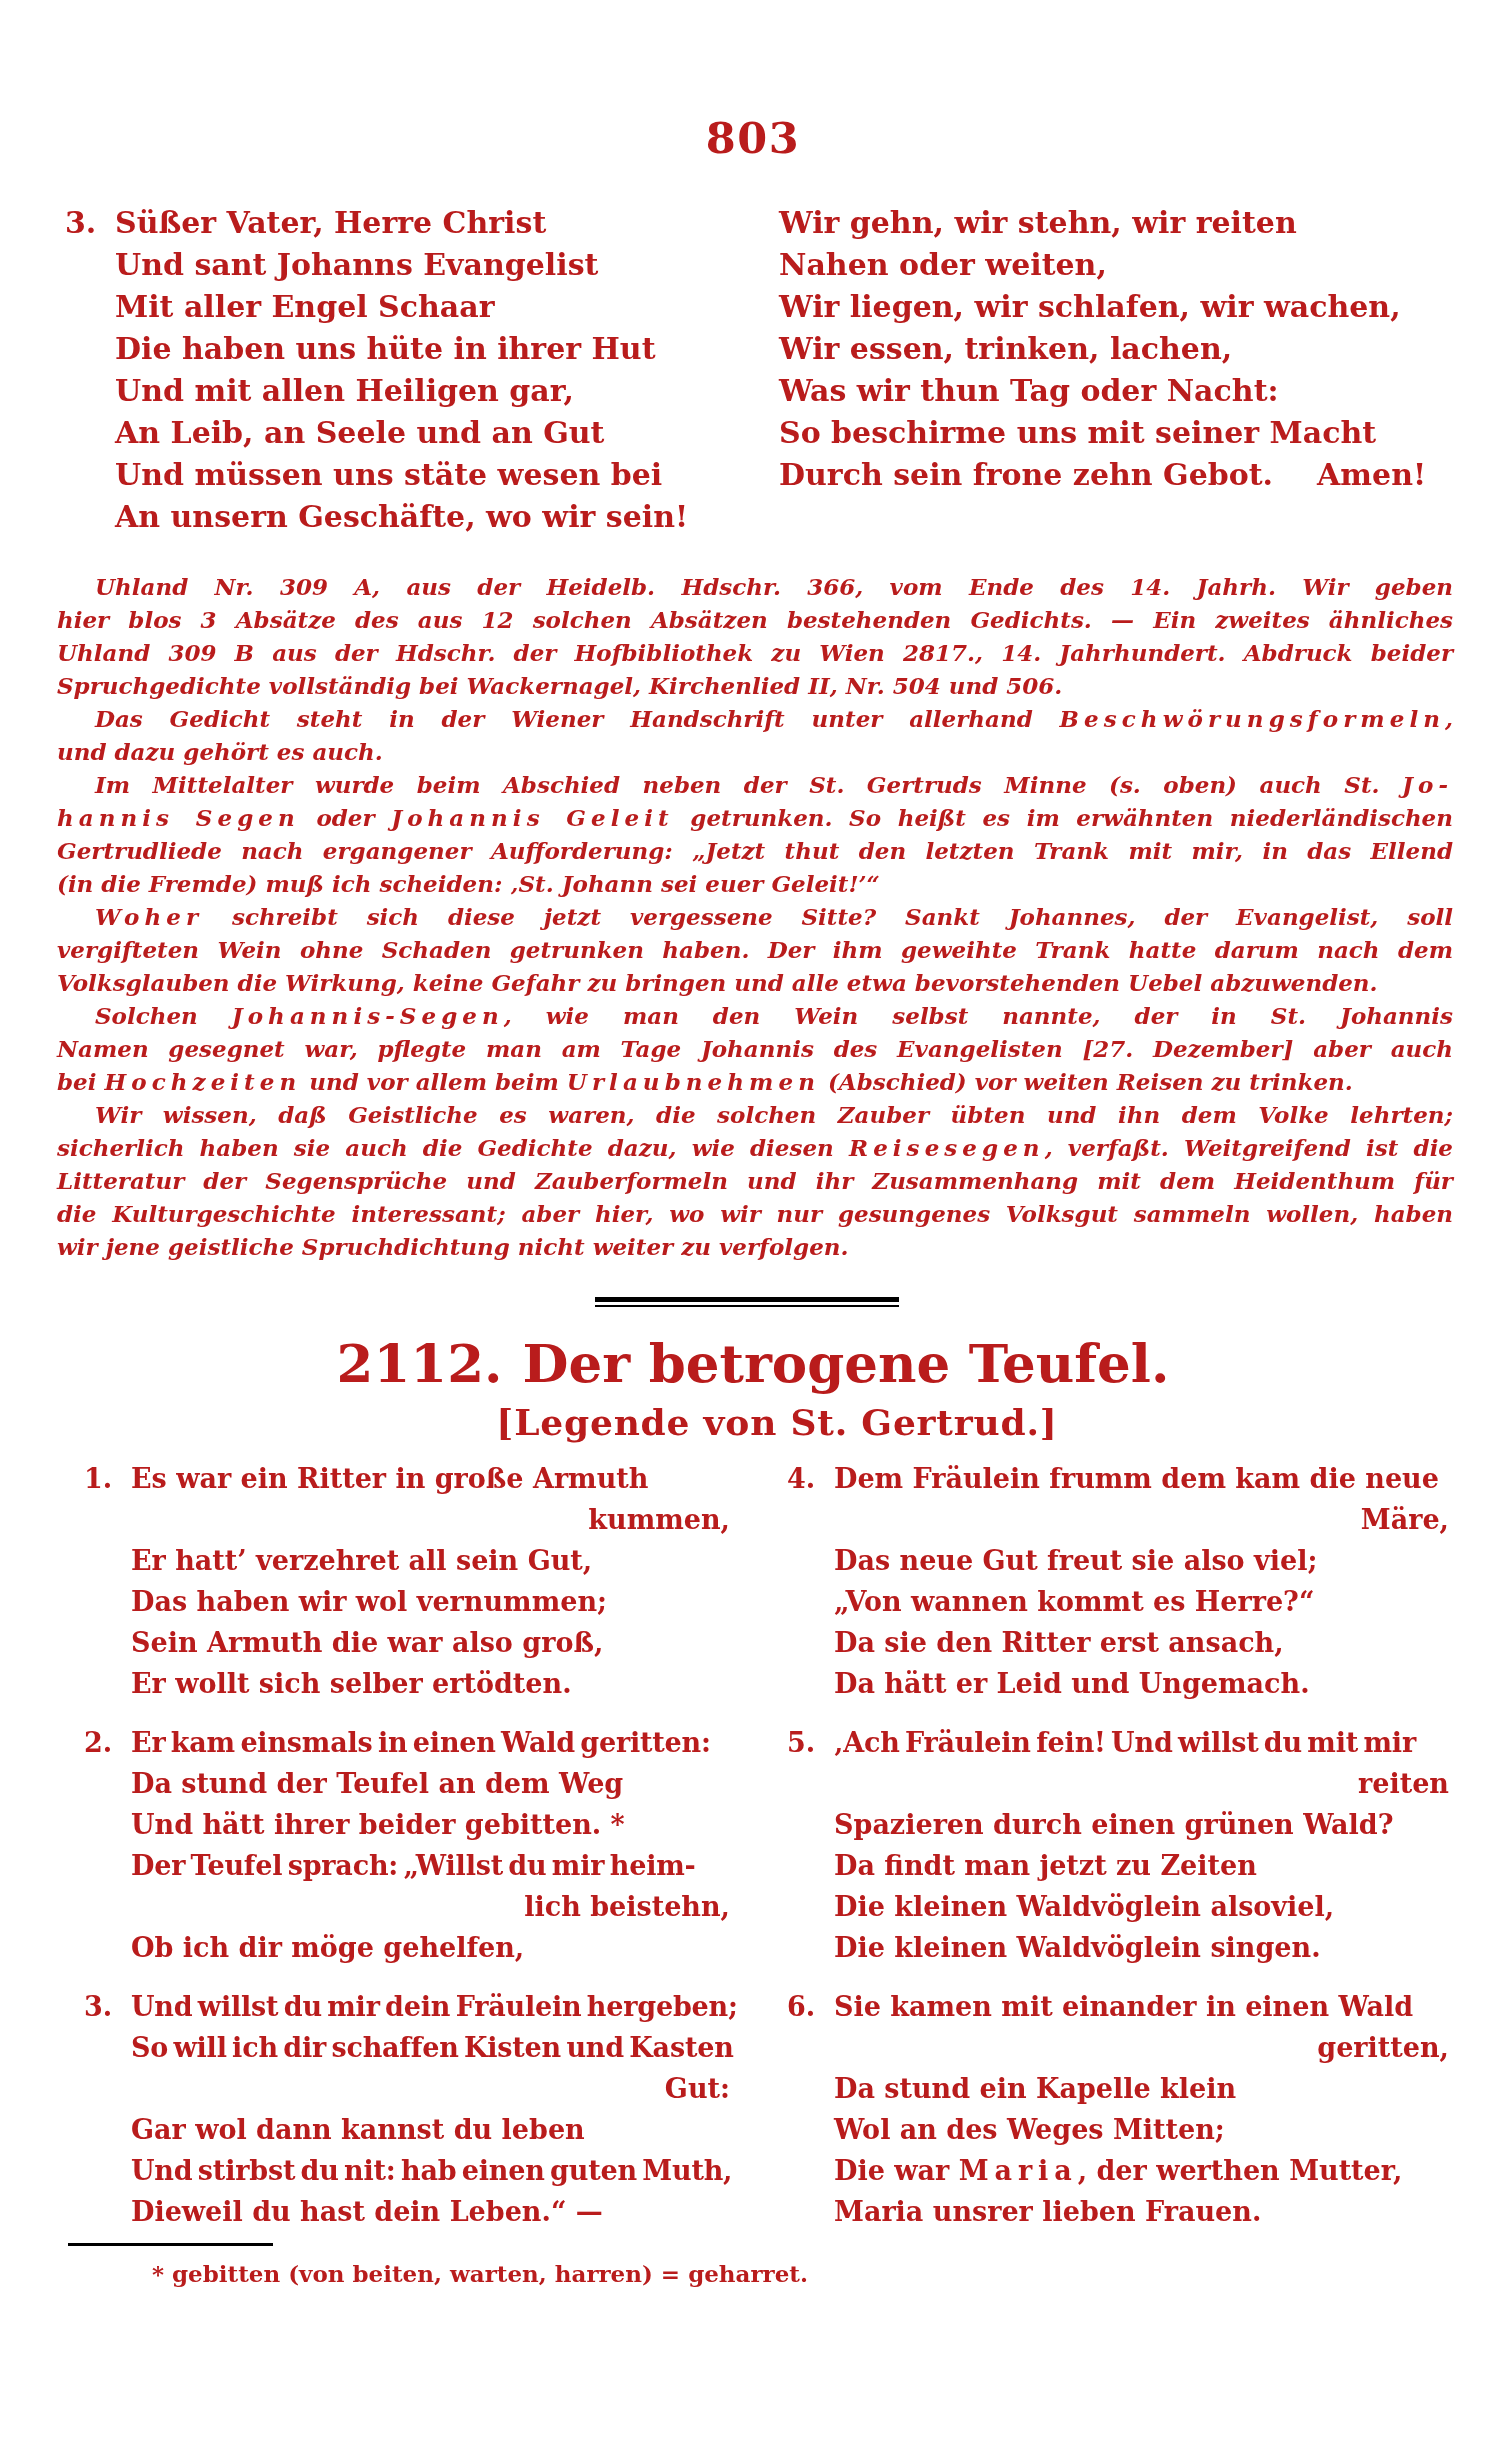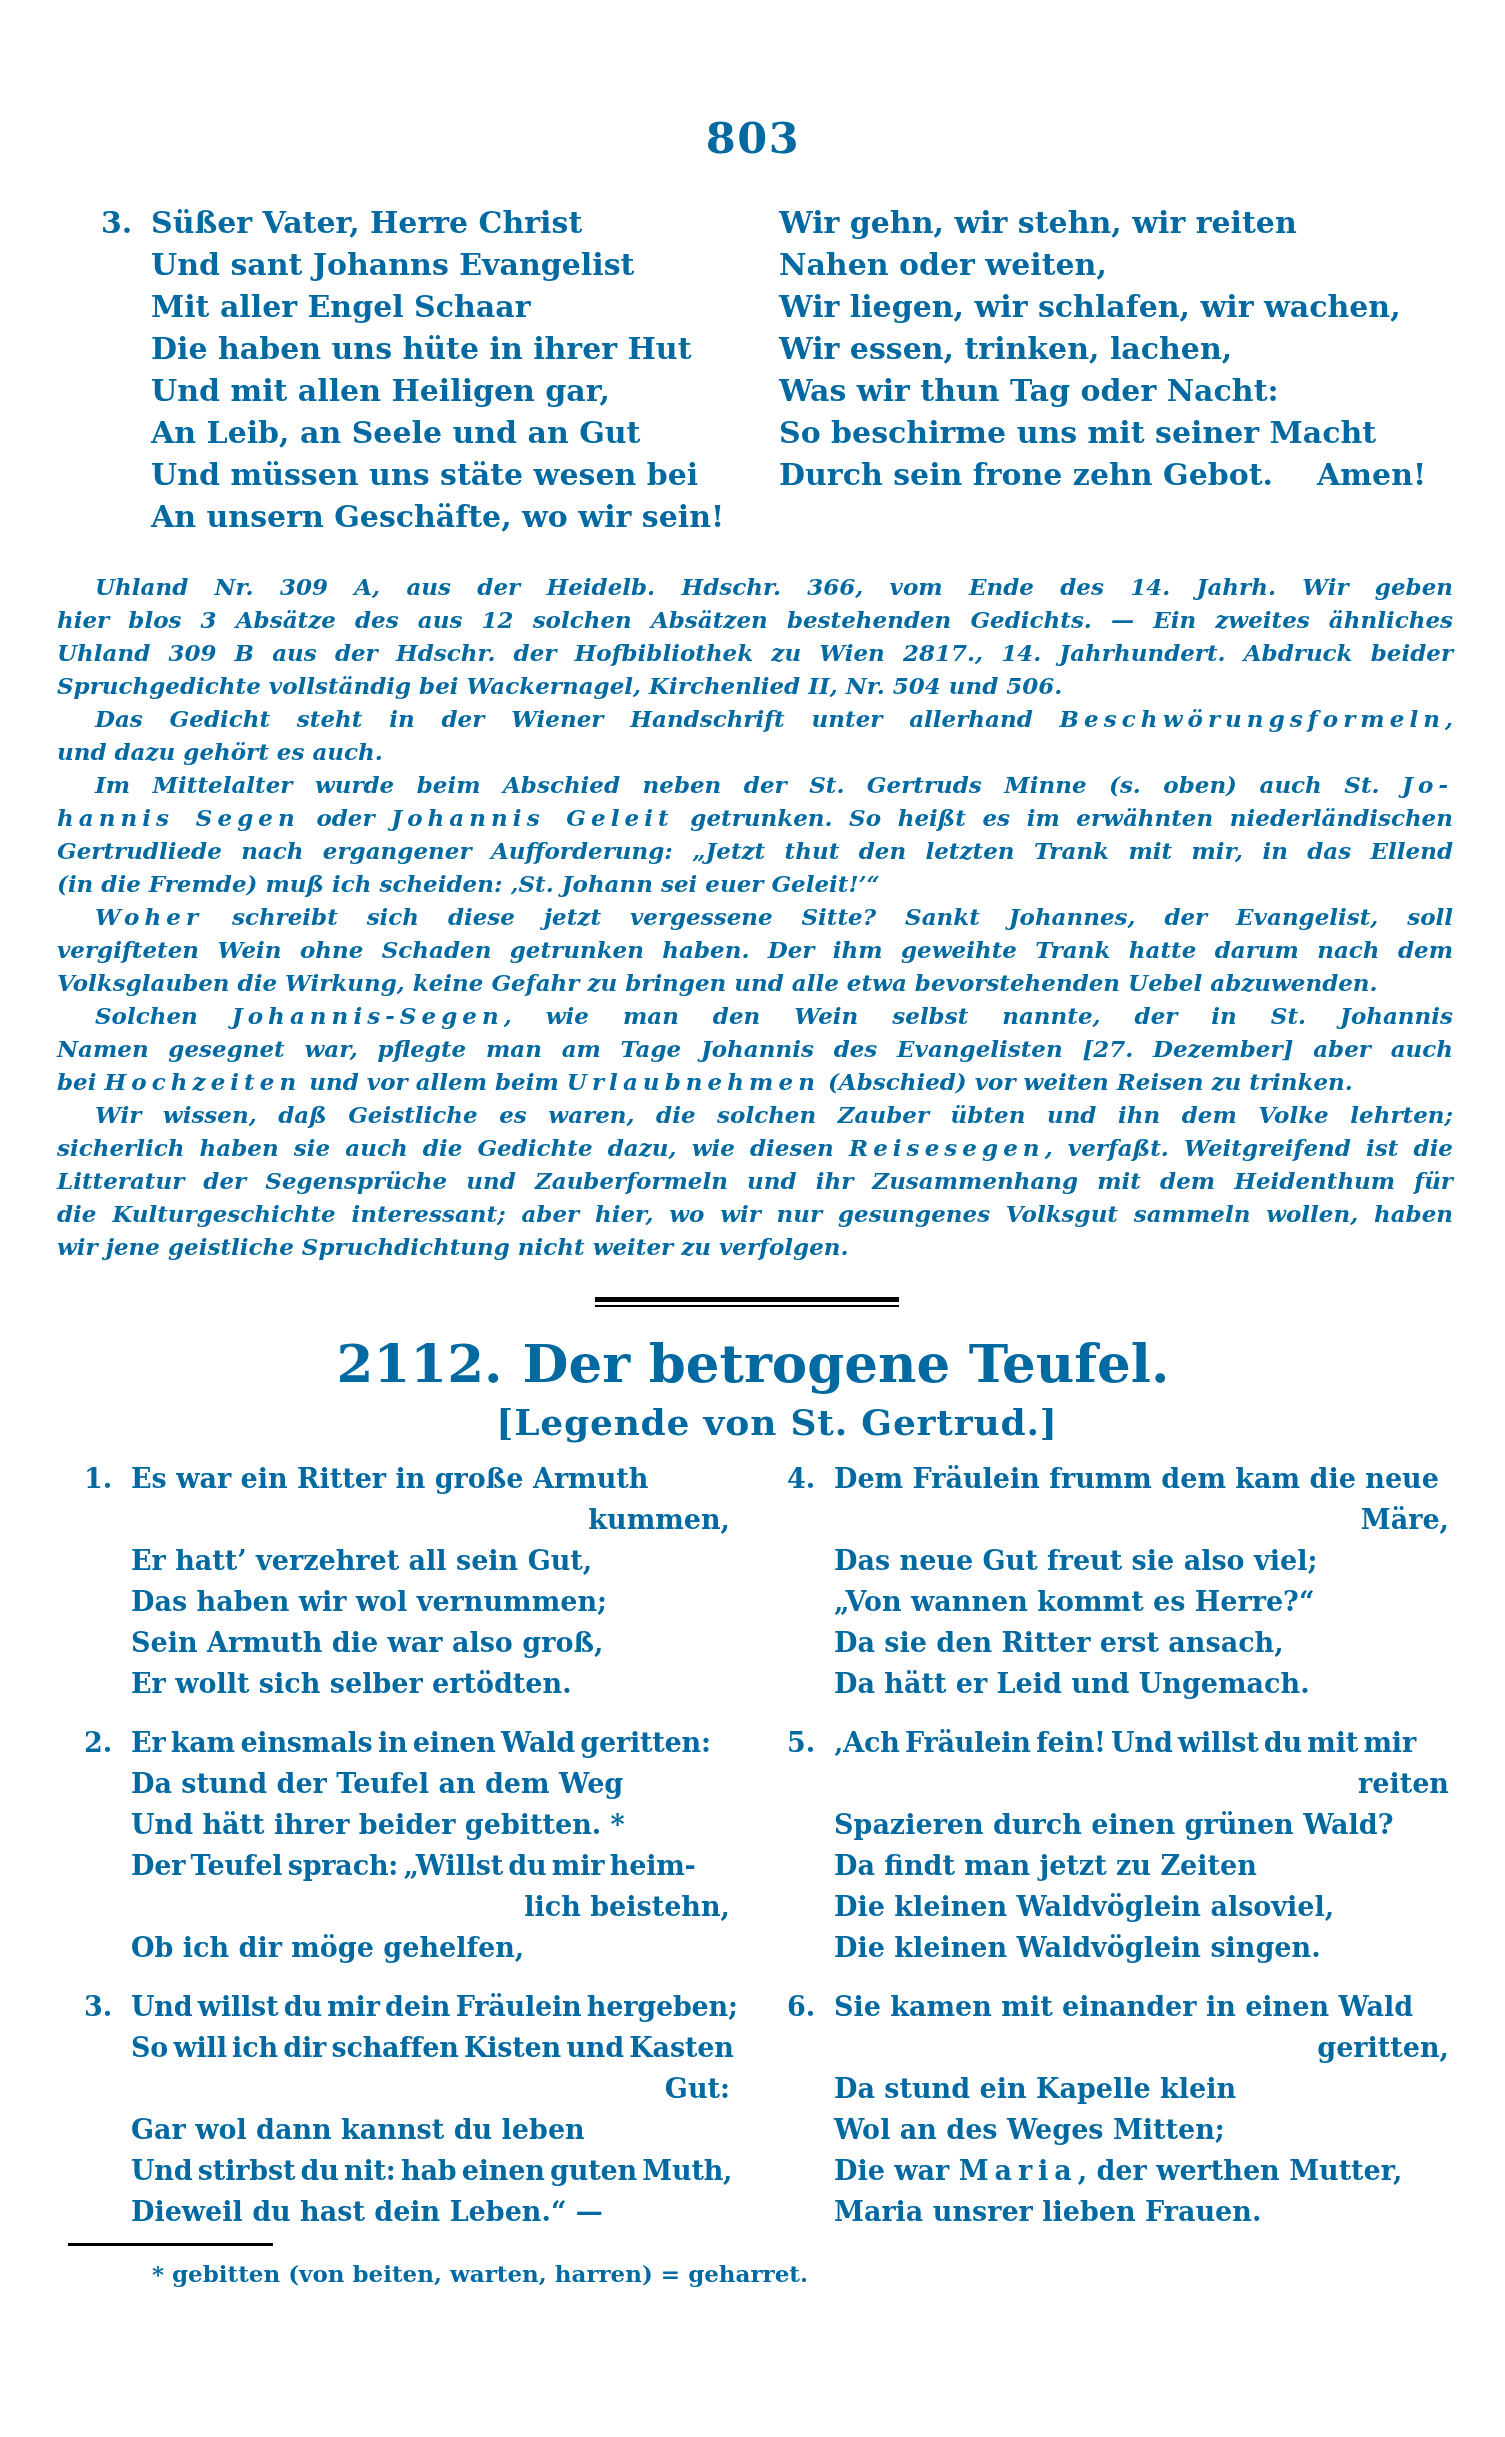--- a/index.html
+++ b/index.html
@@ -1,21 +1,21 @@
 <!DOCTYPE html>
 <html style="font-size:12px"><head>
 <meta charset="utf-8">
 <style>
   html, body { margin: 0; padding: 0; background: #ffffff; }
   .page {
     position: relative;
     width: 1506px;
     height: 2404px;
     background: #ffffff;
-    color: #0369a1;
+    color: #b91c1c;
     font-family: "DejaVu Serif", "Liberation Serif", serif;
     font-weight: 700;
     overflow: hidden;
   }
   .page-number {
     position: absolute;
     top: 113px; left: 0; width: 100%;
     text-align: center;
     font-size: 43px;
     letter-spacing: 1.5px;
@@ -23,21 +23,21 @@
   
   .verse-col {
     position: absolute;
     top: 202px;
     font-size: 30px;
     line-height: 42px;
     white-space: nowrap;
   }
   .verse-left  { left: 65px;  width: 688px; }
   .verse-right { left: 779px; width: 673px; }
-  .verse-left .vline { padding-left: 50px; margin-left: 36px; }
+  .verse-left .vline { padding-left: 50px; }
   .verse-left .vline.vfirst { padding-left: 0; }
   .vnum { display: inline-block; width: 50px; }
   .amen { margin-left: 44px; }
   
   .commentary {
     position: absolute;
     left: 57px; top: 570px; width: 1396px;
     font-size: 23px;
     line-height: 33px;
   }

